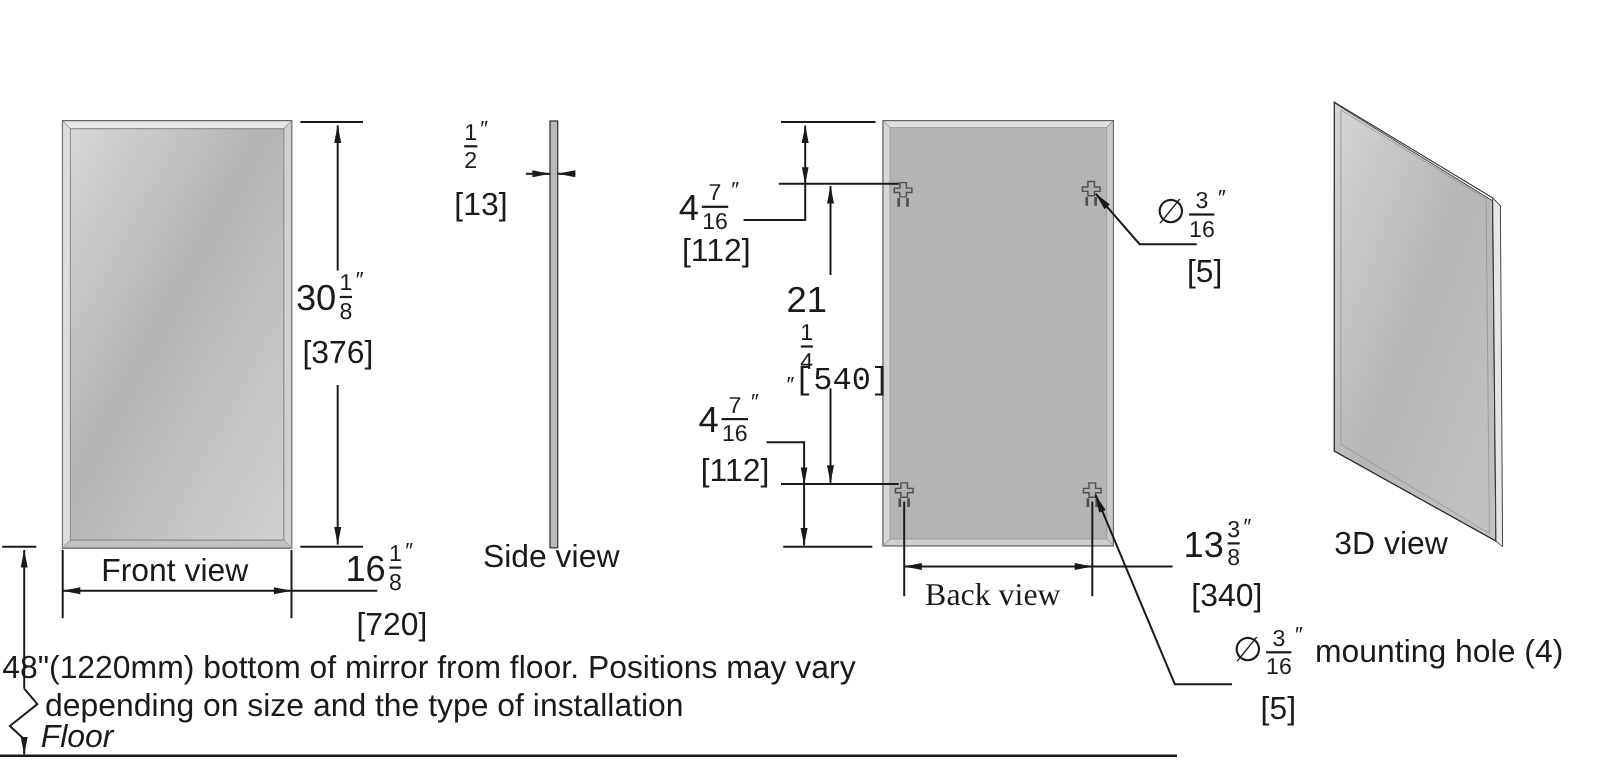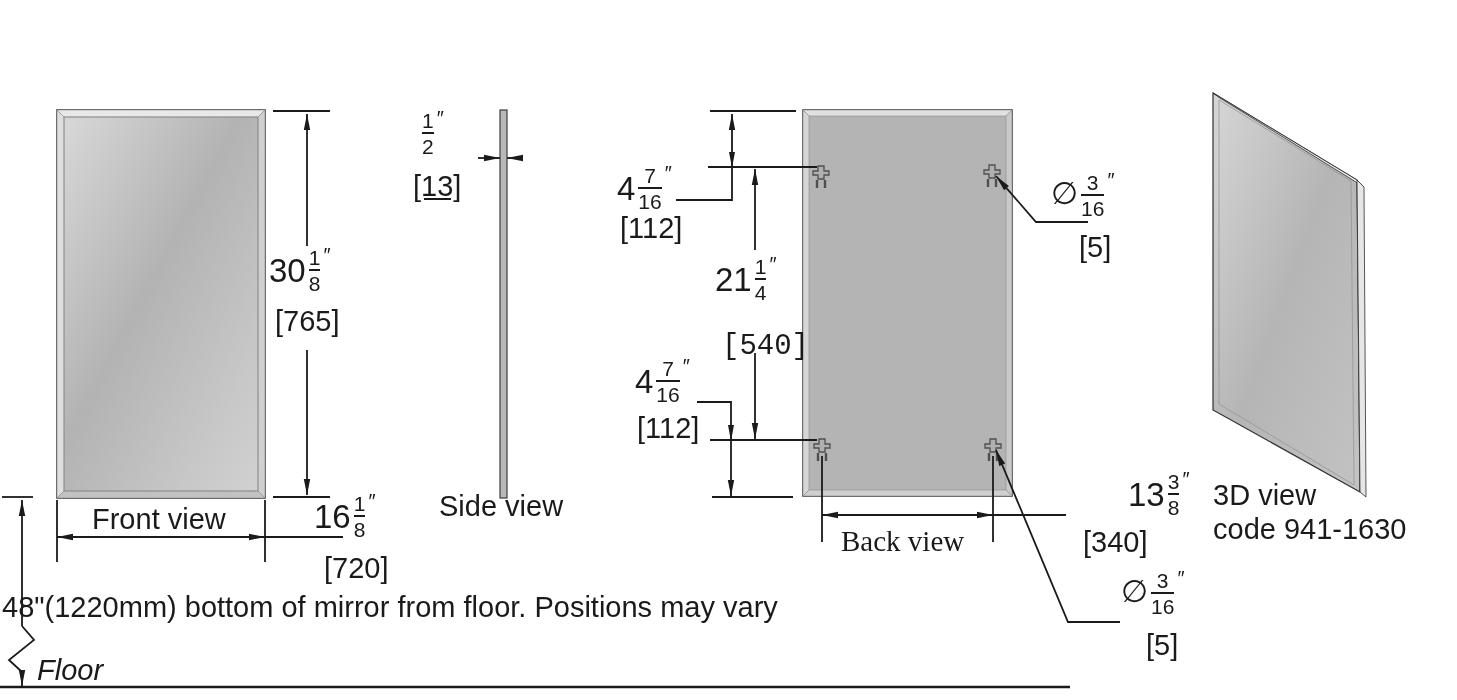--- a/index.html
+++ b/index.html
@@ -125,72 +125,72 @@
 </svg>
 
 <div class="dim-row" style="left:269px;top:247px;">
   <span class="whole">30</span>
   <span class="frac">
         <span class="fn">1</span>
         <span class="fd">8</span>
       </span>
   <span class="unit">″</span>
 </div>
-<div class="mm-label" style="left:275px;top:307px;">[765]</div>
+<div class="mm-label" style="left:275px;top:307px;">[376]</div>
 
 <div class="dim-row" style="left:314px;top:493px;">
   <span class="whole">16</span>
   <span class="frac">
         <span class="fn">1</span>
         <span class="fd">8</span>
       </span>
   <span class="unit">″</span>
 </div>
 <div class="mm-label" style="left:324px;top:554px;">[720]</div>
 
 <div class="dim-row" style="left:422px;top:110px;">
   <span class="frac">
         <span class="fn">1</span>
         <span class="fd">2</span>
       </span>
   <span class="unit">″</span>
 </div>
-<div class="mm-label" style="left:413px;top:172px;text-decoration:underline;">[13]</div>
+<div class="mm-label" style="left:413px;top:172px;">[13]</div>
 
 <div class="dim-row" style="left:617px;top:165px;">
   <span class="whole">4</span>
   <span class="frac">
         <span class="fn">7</span>
         <span class="fd">16</span>
       </span>
   <span class="unit">″</span>
 </div>
 <div class="mm-label" style="left:620px;top:214px;">[112]</div>
 
-<div class="dim-row" style="left:715px;top:256px;">
+<div class="dim-row" style="left:715px;top:256px;flex-direction:column;">
   <span class="whole">21</span>
   <span class="frac">
         <span class="fn">1</span>
         <span class="fd">4</span>
       </span>
   <span class="unit">″</span>
 </div>
 <div class="mm-label" style="left:722px;top:332px;font-family:Liberation Mono, monospace;">[540]</div>
 
 <div class="dim-row" style="left:635px;top:358px;">
   <span class="whole">4</span>
   <span class="frac">
         <span class="fn">7</span>
         <span class="fd">16</span>
       </span>
   <span class="unit">″</span>
 </div>
 <div class="mm-label" style="left:637px;top:414px;">[112]</div>
 
-<div class="dim-row" style="left:1128px;top:471px;">
+<div class="dim-row" style="left:1076px;top:471px;">
   <span class="whole">13</span>
   <span class="frac">
         <span class="fn">3</span>
         <span class="fd">8</span>
       </span>
   <span class="unit">″</span>
 </div>
 <div class="mm-label" style="left:1083px;top:528px;">[340]</div>
 
 <div class="dim-row" style="left:1051px;top:172px;">
@@ -203,25 +203,26 @@
 </div>
 <div class="mm-label" style="left:1079px;top:233px;">[5]</div>
 
 <div class="dim-row" style="left:1121px;top:570px;">
   <span class="dia">∅</span>
   <span class="frac">
         <span class="fn">3</span>
         <span class="fd">16</span>
       </span>
   <span class="unit">″</span>
+  <span class="suffix">mounting hole (4)</span>
 </div>
 <div class="mm-label" style="left:1146px;top:631px;">[5]</div>
 
 <div class="view-label" style="left:92px;top:505px;">Front view</div>
 <div class="view-label" style="left:439px;top:492px;">Side view</div>
 <div class="view-label" style="left:841px;top:527px;font-family:Liberation Serif, serif;">Back view</div>
 <div class="view-label" style="left:1213px;top:481px;text-align:center;">3D view</div>
-<div class="view-label" style="left:1213px;top:515px;">code 941-1630</div>
 
 <div class="note" style="left:2px;top:593px;">48"(1220mm) bottom of mirror from floor. Positions may vary</div>
+<div class="note" style="left:41px;top:628px;">depending on size and the type of installation</div>
 <div class="note" style="left:37px;top:656px;font-style:italic;">Floor</div>
 
 </div>
 
 </body></html>

